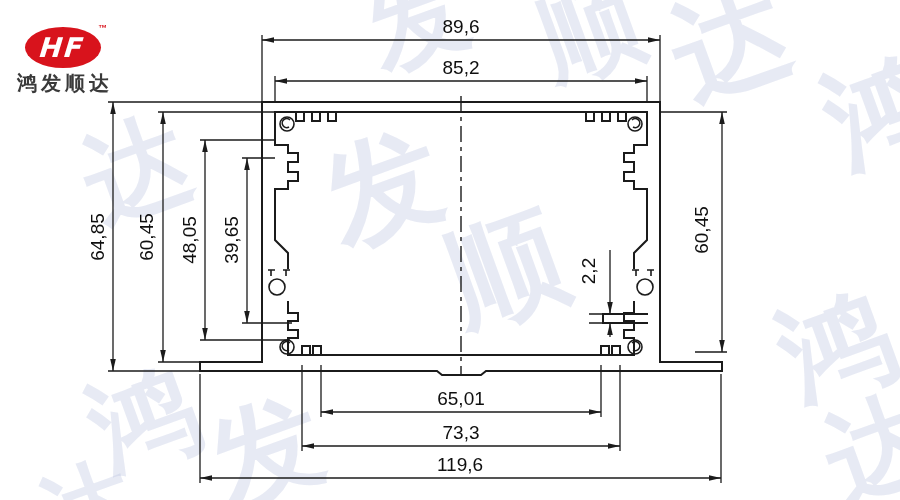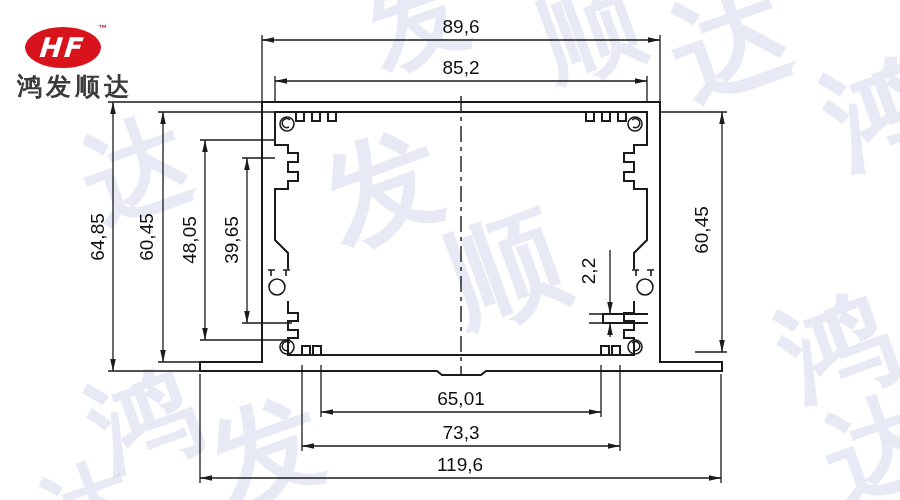--- a/index.html
+++ b/index.html
@@ -25,21 +25,21 @@
   .logo-ellipse{
     position:absolute;left:25px;top:27px;width:76px;height:41px;border-radius:50%;
     display:flex;align-items:center;justify-content:center;
   }
   .logo-hf{
     color:#ffffff;font-style:italic;font-weight:900;font-size:27px;
     letter-spacing:2px;font-family:"DejaVu Sans",sans-serif;transform:skewX(-6deg);
   }
   .logo-tm{position:absolute;right:-6px;top:-4px;font-size:9px;font-weight:bold;}
   .logo-company{
-    position:absolute;left:17px;top:70px;font-size:25px;font-weight:600;
+    position:absolute;left:17px;top:70px;font-size:20px;font-weight:600;
     color:#3a3a3a;letter-spacing:4px;font-family:Liberation Sans, sans-serif;white-space:nowrap;
   }
 </style>
 </head>
 <body>
 
 <div class="stage">
 
   <div id="watermark-layer">
       <span class="wm" style="left: 672px; top: -16px; font-size: 115px; color: rgba(186, 194, 222, 0.34); transform: rotate(-20deg);">达</span>

